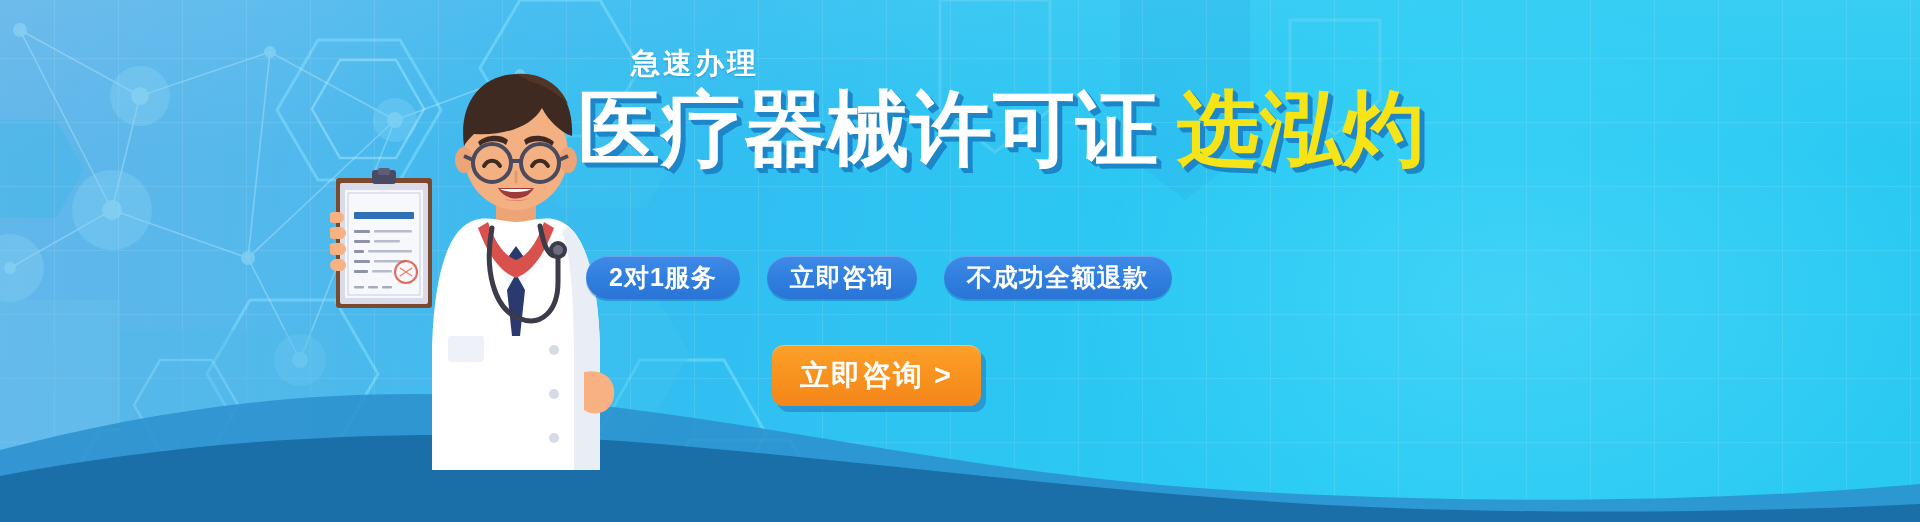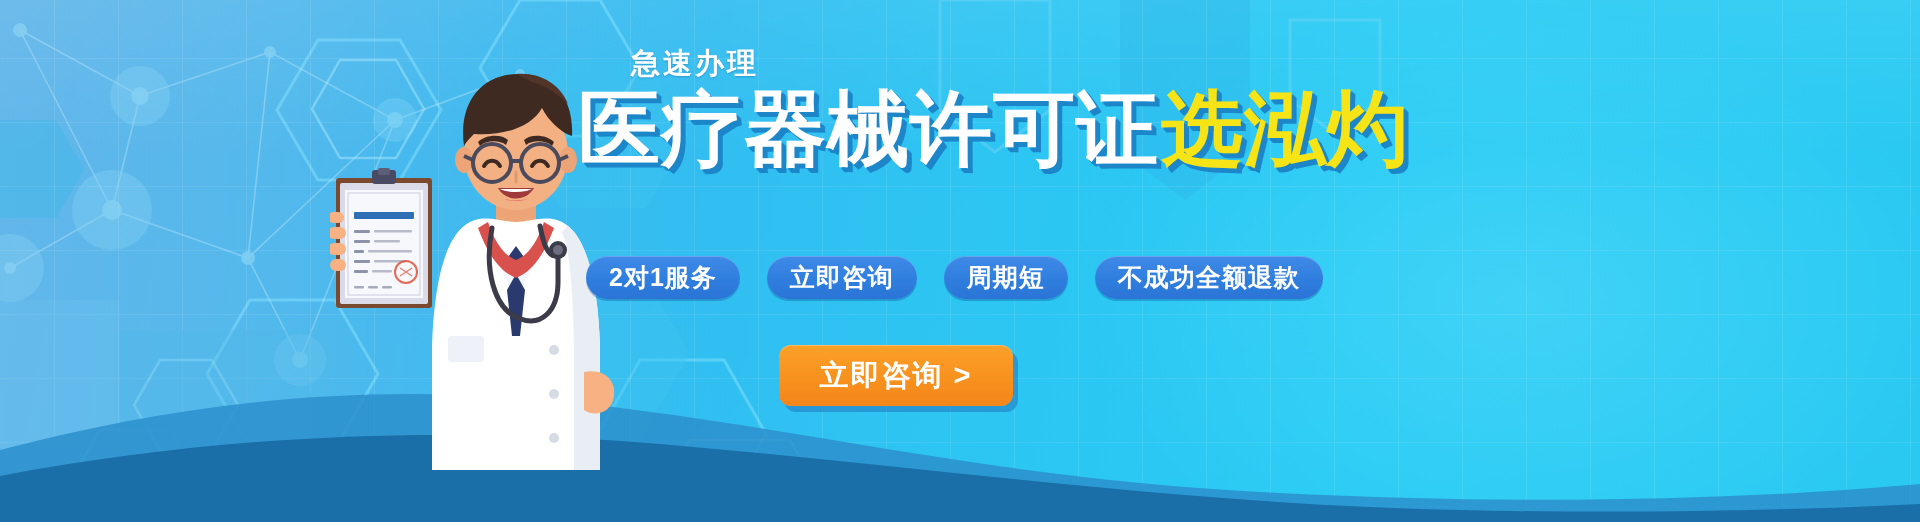--- a/index.html
+++ b/index.html
@@ -75,21 +75,21 @@
     color:#ffffff;
     text-shadow:
       5px 5px 0 #1c86c9,
       4px 4px 0 #1c86c9,
       3px 3px 0 #1c86c9,
       2px 2px 0 #2a93d4;
     margin-top: 27px;
   }
   .headline .y{
     color:#f7e417;
-    margin-left:2px;
+    margin-left:18px;
     text-shadow:
       5px 5px 0 #1c86c9,
       4px 4px 0 #1c86c9,
       3px 3px 0 #1c86c9,
       2px 2px 0 #2a93d4;
   }
 
   .pills{
     position:absolute;left:3px;top:256px;
     display:flex;align-items:center;gap:27px;
@@ -102,22 +102,22 @@
     background:linear-gradient(180deg,#3f8ae8 0%,#2f7ede 55%,#2a74d6 100%);
     color:#ffffff;
     font-size:25px;font-weight:700;
     letter-spacing:1px;
     white-space:nowrap;
     box-shadow:0 2px 0 rgba(18,78,150,.35), inset 0 1px 0 rgba(255,255,255,.22);
     cursor:pointer;
   }
 
   .cta{
-    position:absolute;left:196px;top:345px;
-    width:234px;height:61px;
+    position:absolute;left:189px;top:345px;
+    width:209px;height:61px;
     border:none;
     border-radius:12px;
     background:linear-gradient(180deg,#fba129 0%,#f8921e 52%,#f4861a 100%);
     color:#ffffff;
     font-family:"Liberation Sans","DejaVu Sans",sans-serif;
     font-size:29px;font-weight:700;
     letter-spacing:2px;
     cursor:pointer;
     box-shadow:5px 6px 0 rgba(32,118,190,.55), inset 0 1px 0 rgba(255,255,255,.28);
     white-space:nowrap;
@@ -325,20 +325,19 @@
 
     <div class="eyebrow">急速办理</div>
 
     <div class="headline">
       <span class="w">医疗器械许可证</span><span class="y">选泓灼</span>
     </div>
 
     <div class="pills">
       <div class="pill">2对1服务</div>
       <div class="pill">立即咨询</div>
-      <div class="pill">周期短</div>
       <div class="pill">不成功全额退款</div>
     </div>
 
     <button class="cta">立即咨询 &gt;</button>
   </div>
 
 </div>
 
 </body></html>

